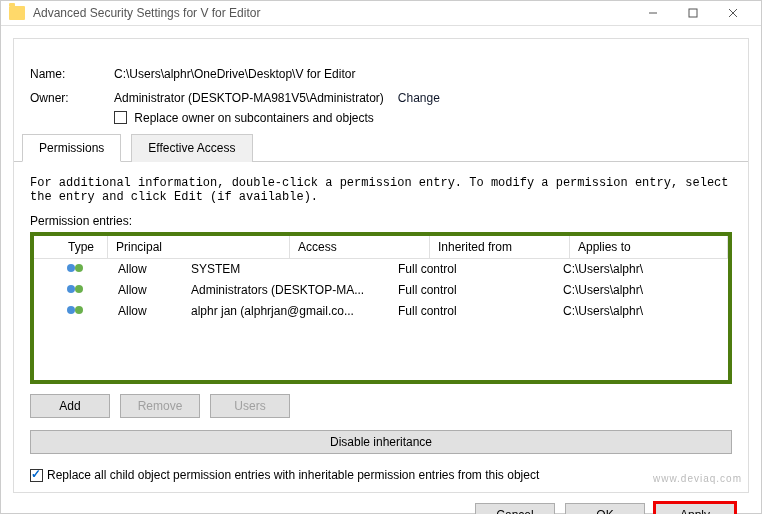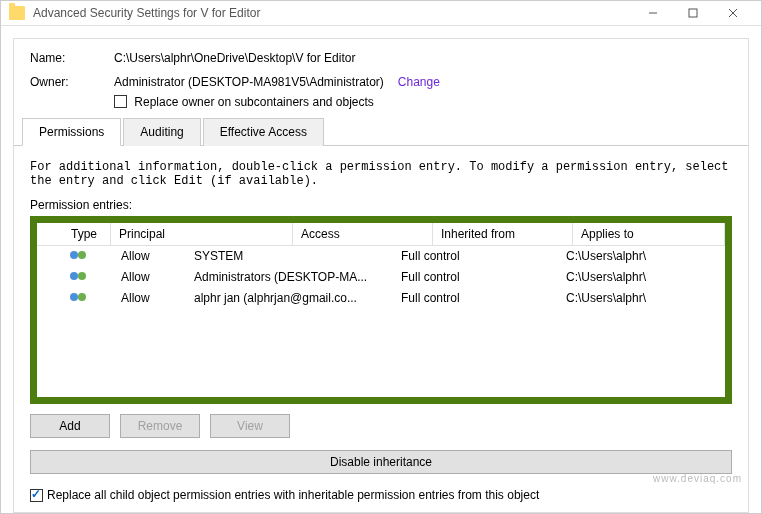--- a/index.html
+++ b/index.html
@@ -8,38 +8,38 @@
 .window { width: 762px; height: 514px; border: 1px solid #ccc; background: #fff; display: flex; flex-direction: column; justify-content: space-between; }
 
 .titlebar { height: 30px; display: flex; align-items: center; padding: 0 8px; border-bottom: 1px solid #e0e0e0; }
 .titlebar .folder-icon { width: 16px; height: 14px; background: #ffd96a; border-radius: 1px; margin-right: 8px; position: relative; }
 .titlebar .folder-icon::before { content: ""; position: absolute; top: -3px; left: 0; width: 6px; height: 3px; background: #ffd96a; border-radius: 1px 1px 0 0; }
 .titlebar .title { color: #555; flex: 1; }
 .titlebar .btn { width: 40px; height: 24px; display: inline-flex; align-items: center; justify-content: center; color: #555; }
 .titlebar .btn svg { stroke: #555; }
 
 .content { flex: 1; padding: 12px; display: flex; flex-direction: column; }
-.frame { border: 1px solid #ddd; flex: 1; padding: 12px 16px 10px 16px; display: flex; flex-direction: column; position: relative; }
+.frame { border: 1px solid #ddd; flex: 1; padding: 28px 16px 10px 16px; display: flex; flex-direction: column; position: relative; }
 
 .row { display: flex; margin-bottom: 10px; }
 .lbl { width: 84px; color: #000; }
 .val { color: #000; }
-.link { color: #6d28d9; margin-left: 14px; cursor: pointer; }
+.link { color: #0f172a; margin-left: 14px; cursor: pointer; }
 .cbrow { margin-left: 84px; margin-top: 4px; margin-bottom: 8px; }
 .cb { width: 13px; height: 13px; border: 1px solid #333; display: inline-block; vertical-align: -2px; margin-right: 4px; background: #fff; position: relative; }
 .cb.checked::after { content: "✓"; position: absolute; top: -3px; left: 0; color: #0066cc; font-size: 12px; font-weight: bold; }
 
 .tabs { display: flex; border-bottom: 1px solid #ccc; margin: 0 -16px; padding: 0 8px; }
-.tab { padding: 6px 16px; background: #f0f0f0; border: 1px solid #ccc; border-bottom: none; margin-right: 2px; position: relative; top: 1px; cursor: pointer; }
+.tab { padding: 6px 16px; background: #f0f0f0; border: 1px solid #ccc; border-bottom: none; margin-right: 10px; position: relative; top: 1px; cursor: pointer; }
 .tab.active { background: #fff; border-bottom: 1px solid #fff; }
 
 .info { margin: 14px 0 10px 0; font-family: Liberation Mono, monospace; }
 .entries-lbl { margin-bottom: 4px; }
 
-.grid { border: 7px solid #4d7c0f; height: 188px; overflow: hidden; }
+.grid { border: 4px solid #4d7c0f; height: 152px; overflow: hidden; }
 .ghead { display: flex; border-bottom: 1px solid #e0e0e0; }
 .ghead > div { padding: 4px 8px; border-right: 1px solid #e0e0e0; }
 .grow { display: flex; }
 .grow > div { padding: 3px 8px; white-space: nowrap; overflow: hidden; margin-left: 25px; }
 .c-icon { width: 26px; flex: 0 0 26px; }
 .c-type { width: 48px; flex: 0 0 48px; }
 .c-prin { width: 182px; flex: 0 0 182px; }
 .c-acc  { width: 140px; flex: 0 0 140px; }
 .c-inh  { width: 140px; flex: 0 0 140px; }
 .c-app  { flex: 1; }
@@ -99,21 +99,20 @@
         <span class="val">Administrator (DESKTOP-MA981V5\Administrator)</span>
         <span class="link">Change</span>
       </div>
       <div class="cbrow">
         <span class="cb"></span>
         <span>Replace owner on subcontainers and objects</span>
       </div>
 
       <div class="tabs">
         <div class="tab active">Permissions</div>
-        <div class="tab">Auditing</div>
         <div class="tab">Effective Access</div>
       </div>
 
       <div class="info">For additional information, double-click a permission entry. To modify a permission entry, select the entry and click Edit (if available).</div>
       <div class="entries-lbl">Permission entries:</div>
 
       <div class="grid">
         <div class="ghead">
           <div class="c-icon"></div>
           <div class="c-type">Type</div>
@@ -144,21 +143,21 @@
           <div class="c-prin">alphr jan (alphrjan@gmail.co...</div>
           <div class="c-acc">Full control</div>
           <div class="c-inh">C:\Users\alphr\</div>
           <div class="c-app">This folder, subfolders and files</div>
         </div>
       </div>
 
       <div class="btnrow">
         <div class="wbtn">Add</div>
         <div class="wbtn disabled">Remove</div>
-        <div class="wbtn disabled">View</div>
+        <div class="wbtn disabled">Users</div>
       </div>
 
       <div class="inherit-row">
         <div class="wbtn" style="min-width:140px">Disable inheritance</div>
       </div>
 
       <div class="replace-row">
         <span class="cb checked"></span>
         <span>Replace all child object permission entries with inheritable permission entries from this object</span>
       </div>

